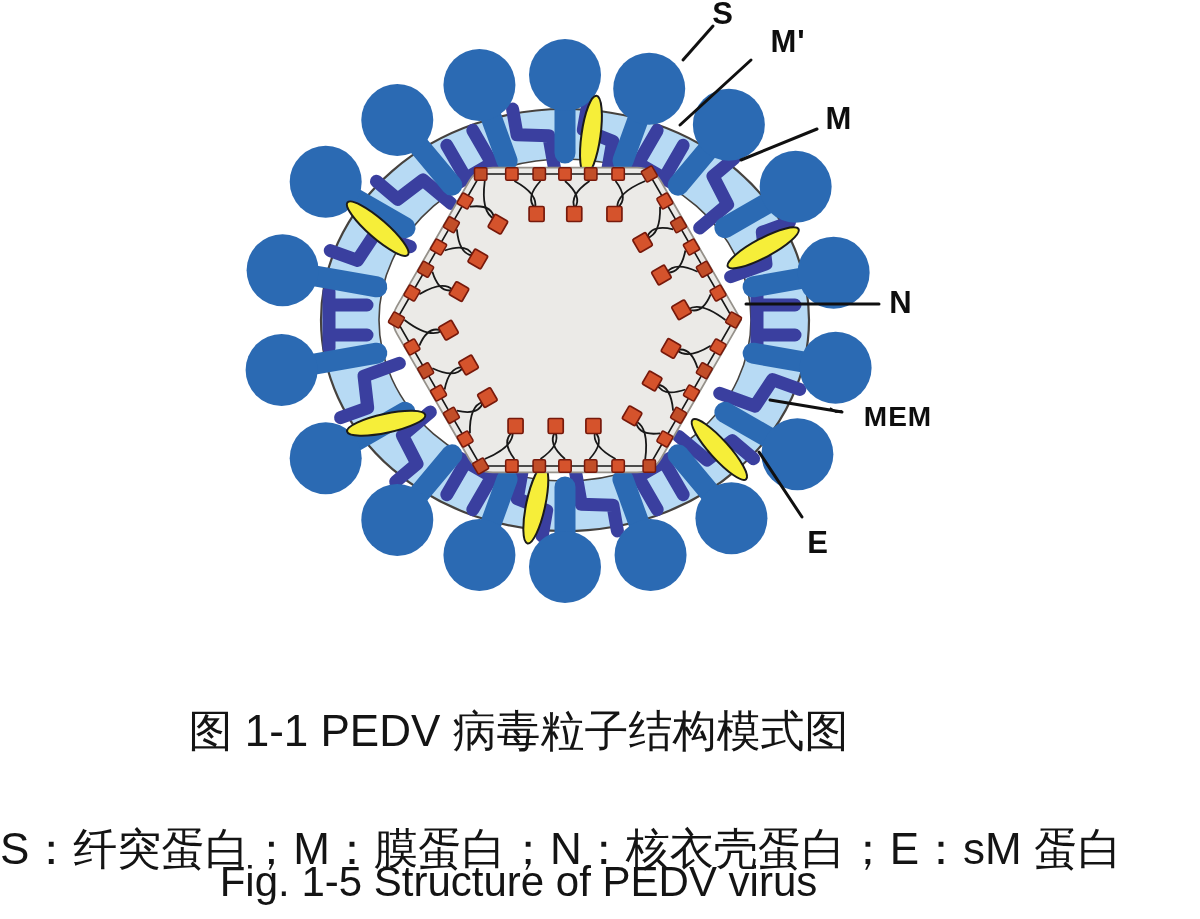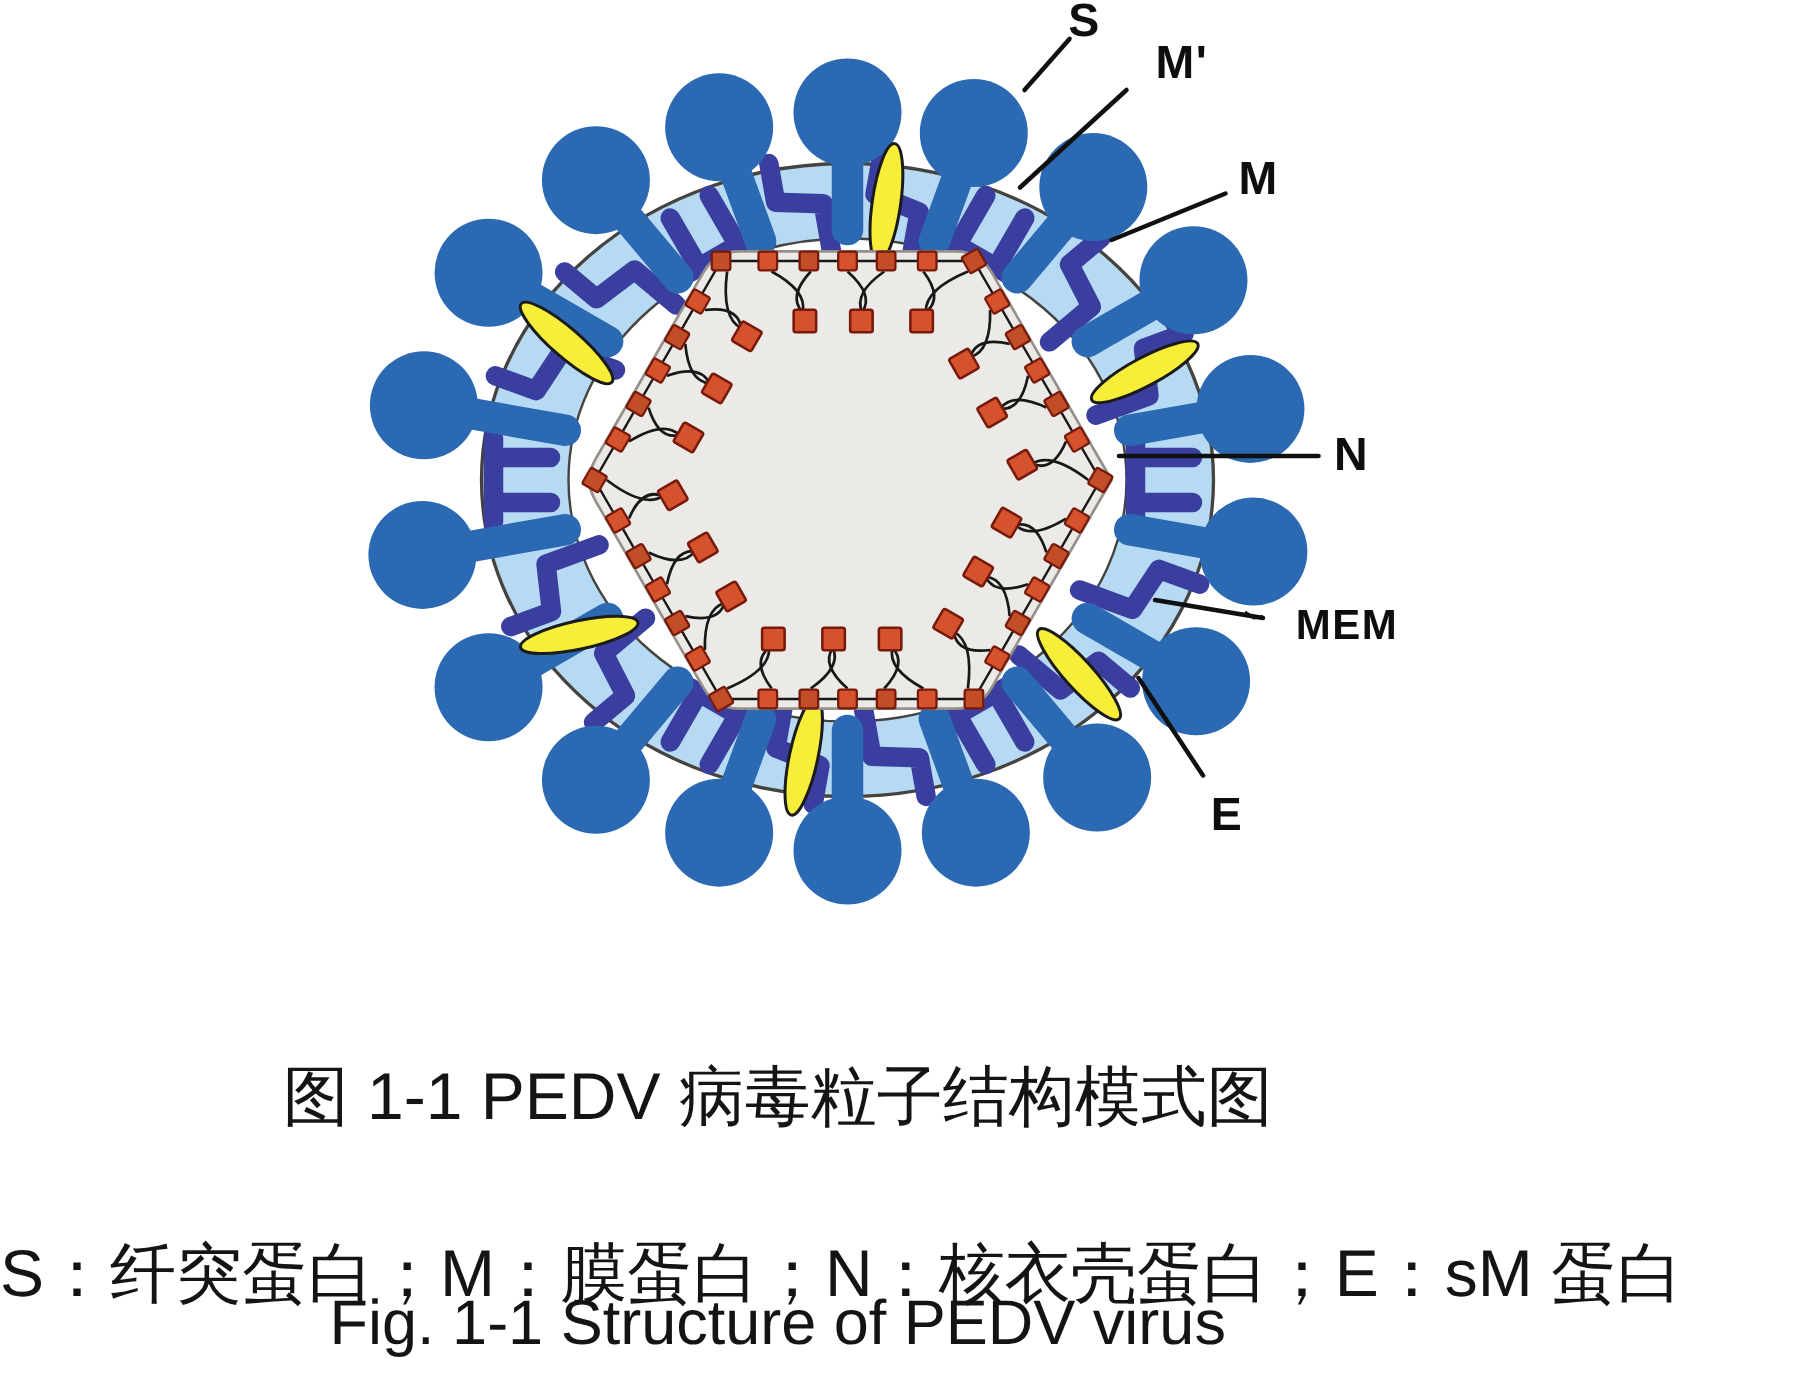--- a/index.html
+++ b/index.html
@@ -284,14 +284,14 @@
 
   <div class="lbl" style="left:723px;top:14px;">S</div>
   <div class="lbl" style="left:788px;top:42px;">M'</div>
   <div class="lbl" style="left:839px;top:119px;">M</div>
   <div class="lbl" style="left:901px;top:303px;">N</div>
   <div class="lbl small" style="left:898px;top:417px;">MEM</div>
   <div class="lbl" style="left:818px;top:543px;">E</div>
 
   <div class="cap cap1">图 1-1 PEDV 病毒粒子结构模式图</div>
   <div class="cap cap2">S：纤突蛋白；M：膜蛋白；N：核衣壳蛋白；E：sM 蛋白</div>
-  <div class="cap cap3">Fig. 1-1 Structure of PEDV virus</div>
+  <div class="cap cap3">Fig. 1-5 Structure of PEDV virus</div>
 </div>
 
 </body></html>

